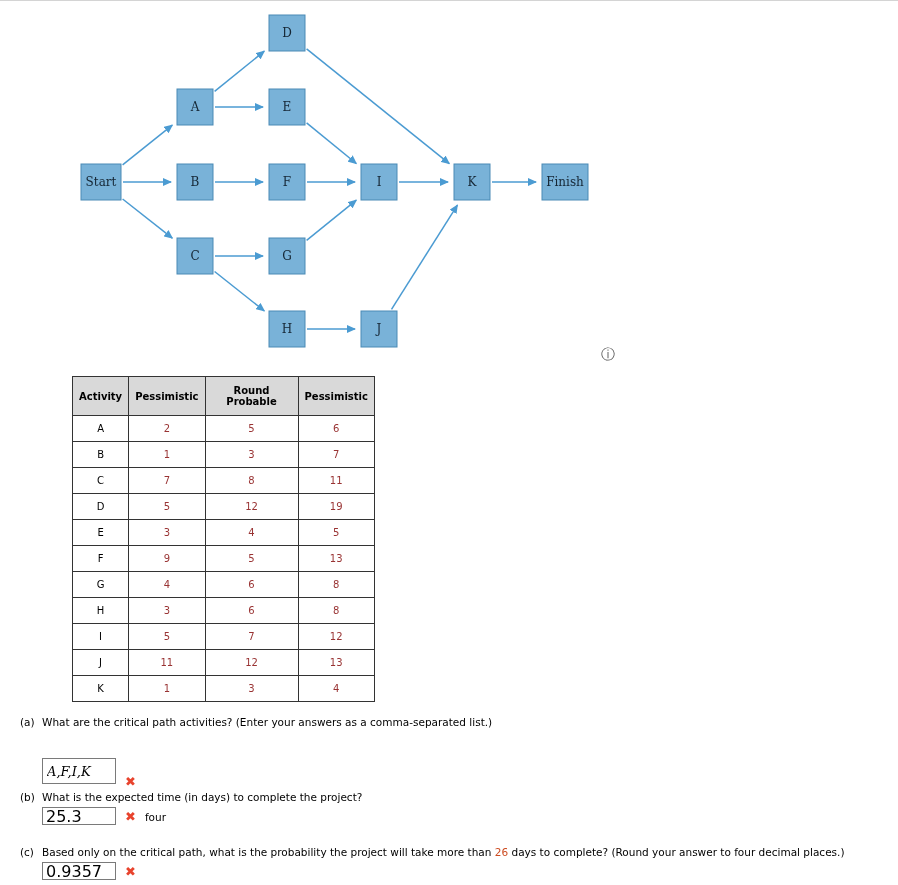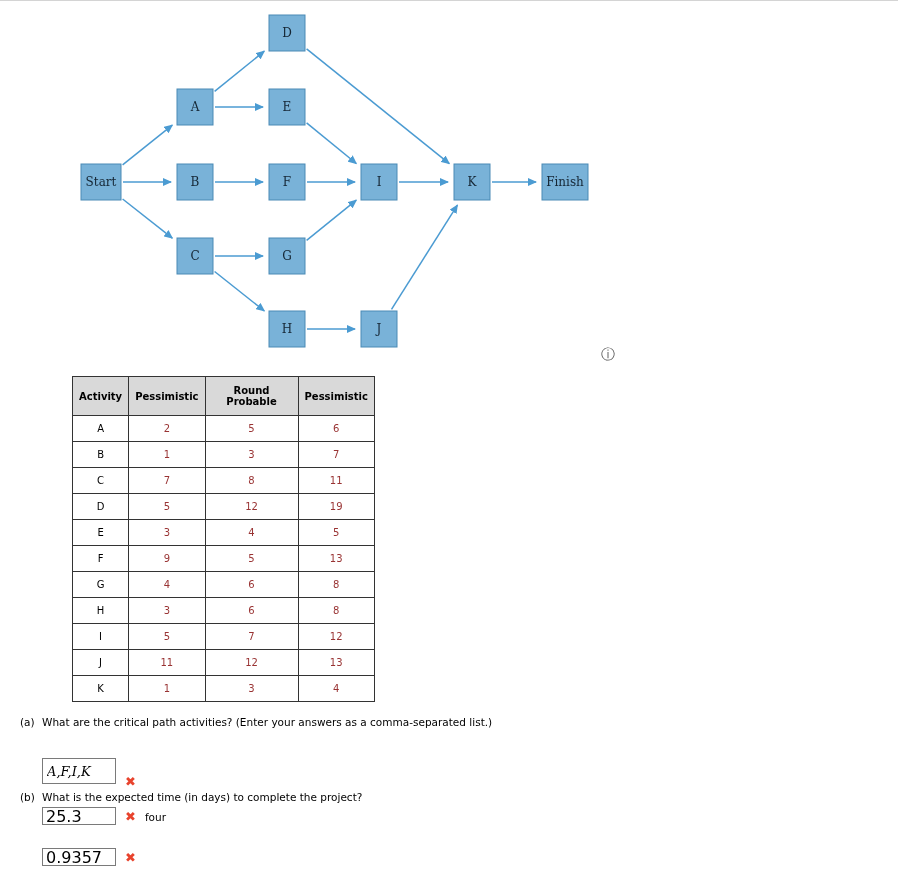--- a/index.html
+++ b/index.html
@@ -229,19 +229,20 @@
   <div class="question" id="question-b">
     <div class="q-line"><span class="q-label">(b)</span><span class="q-text">What is the expected time (in days) to complete the project?</span></div>
     <div class="answer-row row-b">
       <input type="text" class="answer-box" value="25.3" style="">
       <span class="xmark xmark-b" style="color: rgb(232, 67, 45);">✖</span>
       <span class="suffix">four</span>
     </div>
   </div>
 
   <div class="question" id="question-c">
+    <div class="q-line"><span class="q-label">(c)</span><span class="q-text">Based only on the critical path, what is the probability the project will take more than </span><span class="q-text" style="color: rgb(204, 74, 31);">26</span><span class="q-text"> days to complete? (Round your answer to four decimal places.)</span></div>
     <div class="answer-row row-c">
       <input type="text" class="answer-box" value="0.9357" style="">
       <span class="xmark xmark-c" style="color: rgb(232, 67, 45);">✖</span>
     </div>
   </div>
 
 </div>
 
 </body></html>

